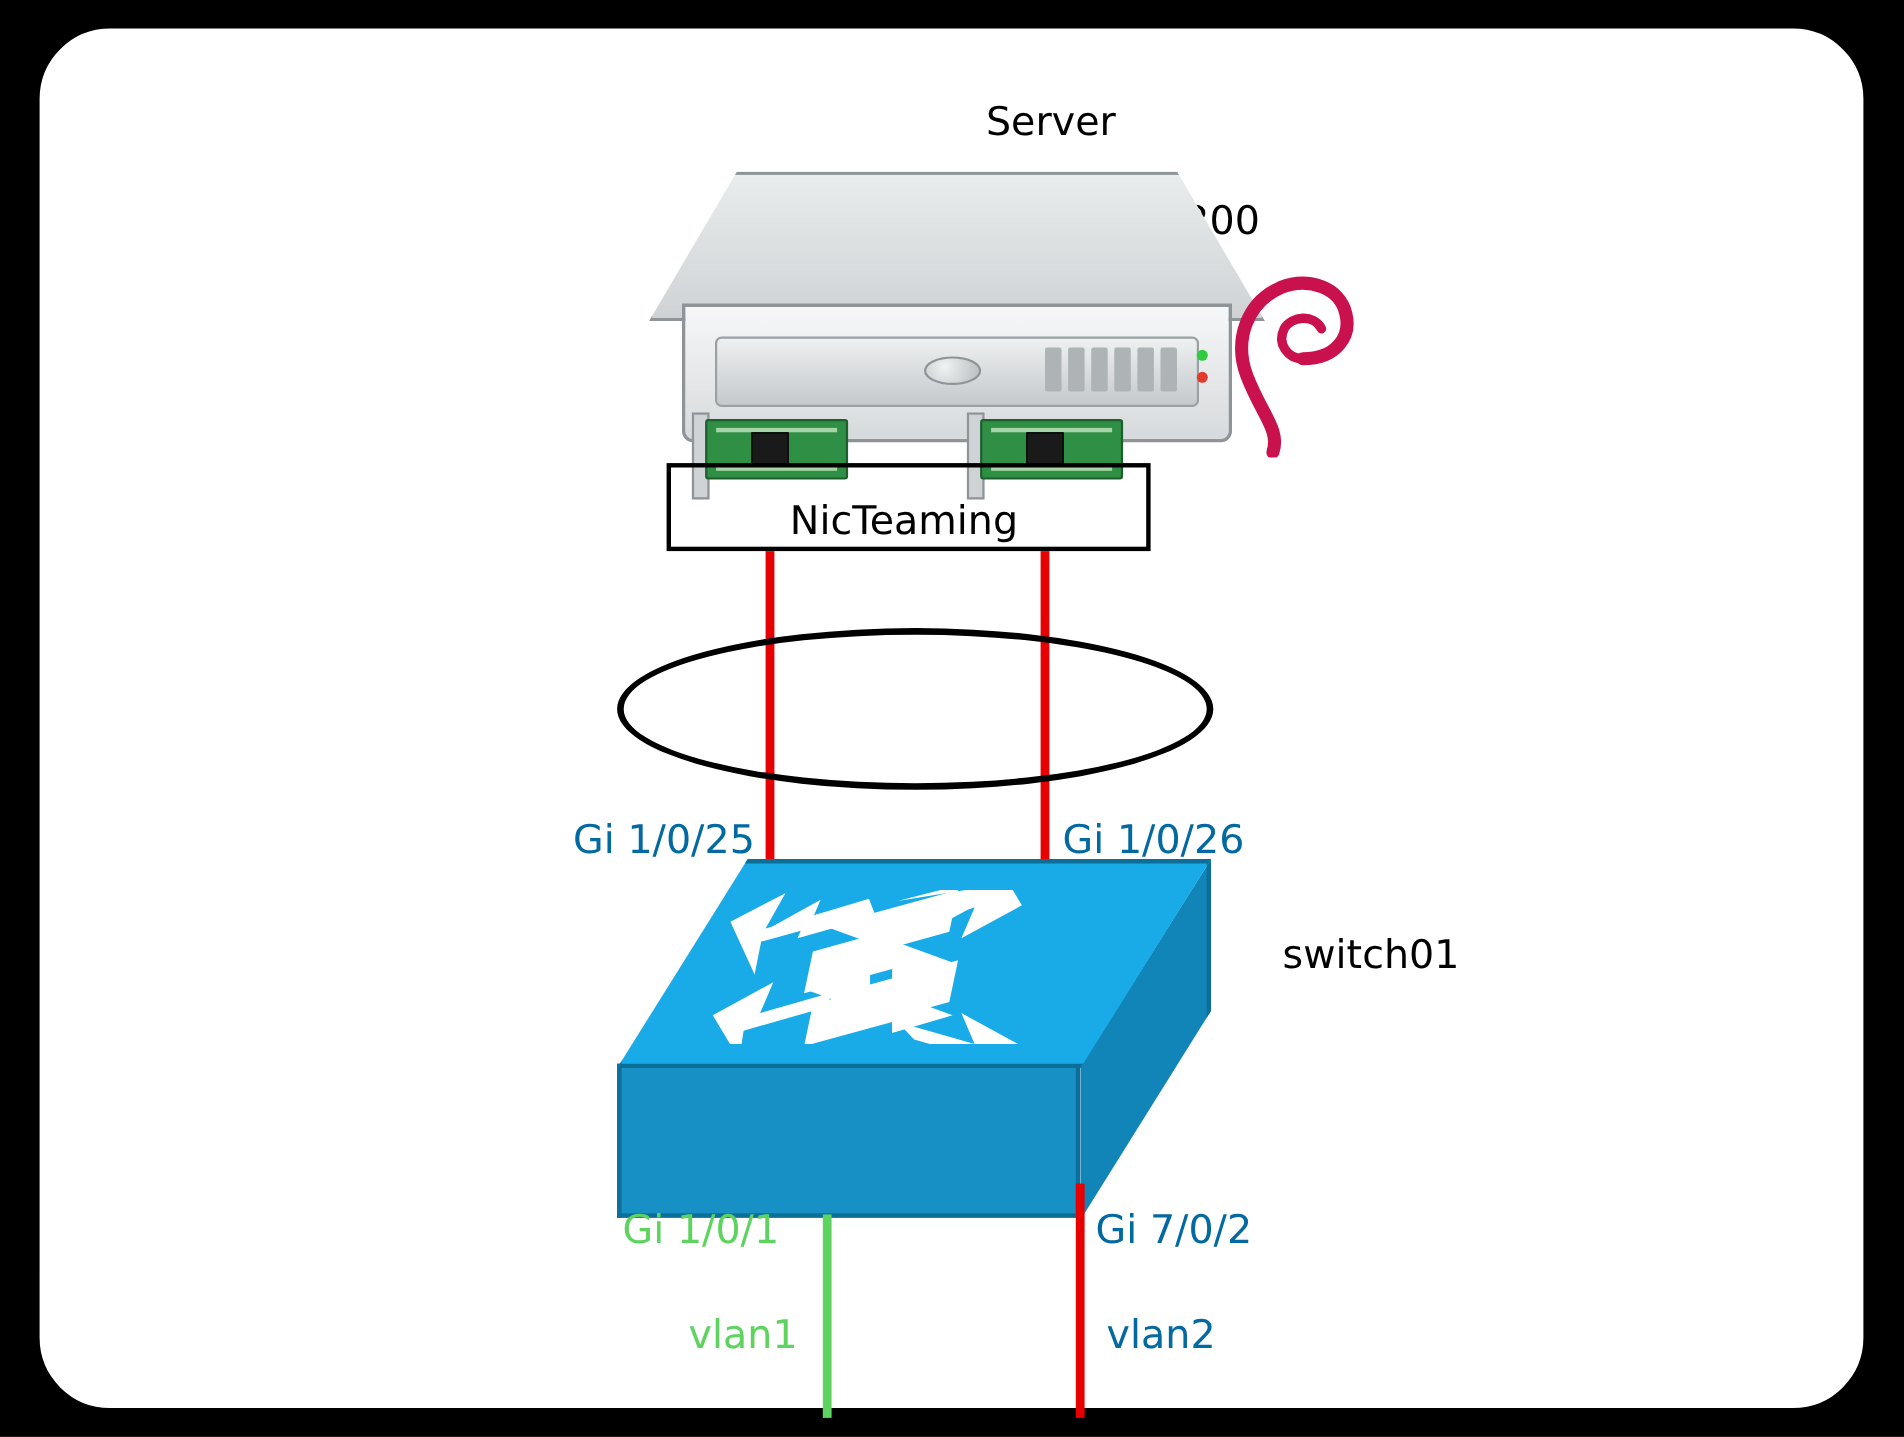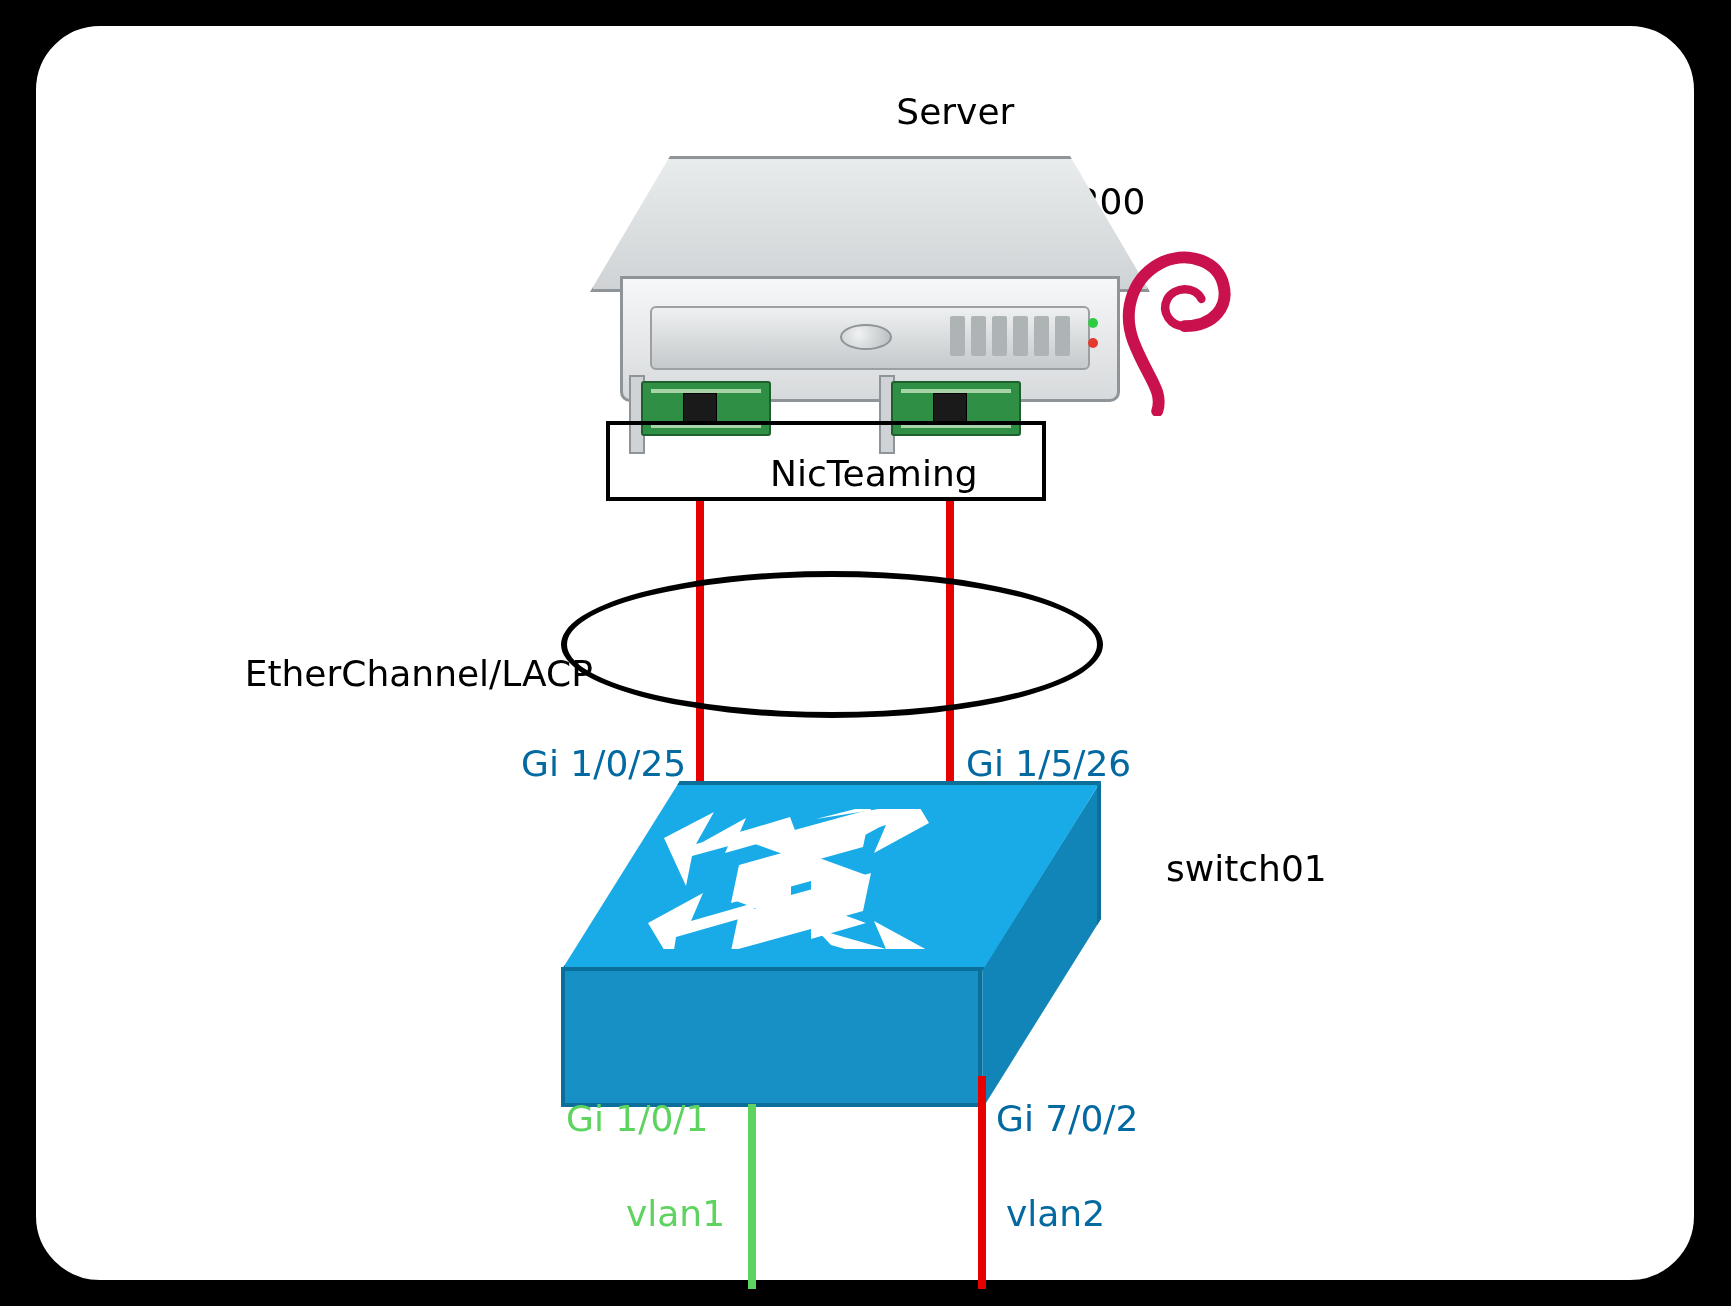--- a/index.html
+++ b/index.html
@@ -227,33 +227,33 @@
     </div>
     <div class="nic" style="left:855px; top:355px;">
       <div class="bracket"></div>
         <div class="pcb"></div>
         <div class="trace1"></div>
         <div class="trace2"></div>
         <div class="chip"></div>
     </div>
 
     <div class="nicbox" style="left:570px; top:395px; width:440px; height:80px;"></div>
-    <div class="label" style="left:734px; top:425px;">NicTeaming</div>
+    <div class="label" style="left:682px; top:425px;">NicTeaming</div>
 
     <div class="vline" style="left:660px; top:475px; height:280px;"></div>
     <div class="vline" style="left:910px; top:475px; height:280px;"></div>
 
     <div class="ellipse" style="left:525px; top:545px; width:530px; height:135px;"></div>
 
     <div class="label" style="left:140px; top:580px;">
-      <span>EtherChannel/LACP</span><br>
+      <br>
     </div>
 
     <div class="label red" style="left:485px; top:715px;">Gi 1/0/25</div>
-    <div class="label red" style="left:930px; top:715px;">Gi 1/5/26</div>
+    <div class="label red" style="left:930px; top:715px;">Gi 1/0/26</div>
 
     <div class="switch" style="left:525px; top:755px;">
       <div class="side"></div>
       <div class="front"></div>
       <div class="top"></div>
       <div class="top-border"></div>
       <div class="arrows">
         <svg viewBox="0 0 320 140" width="320" height="140">
           <g fill="#ffffff">
 

